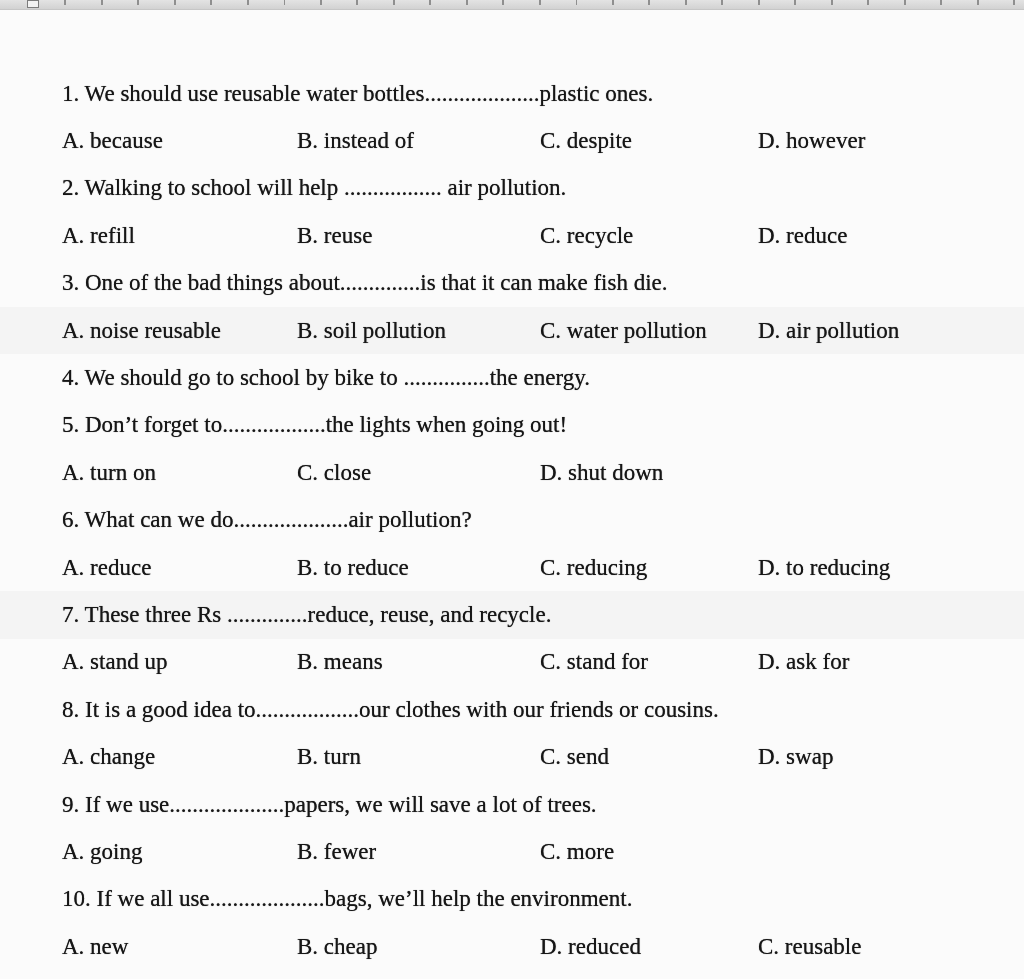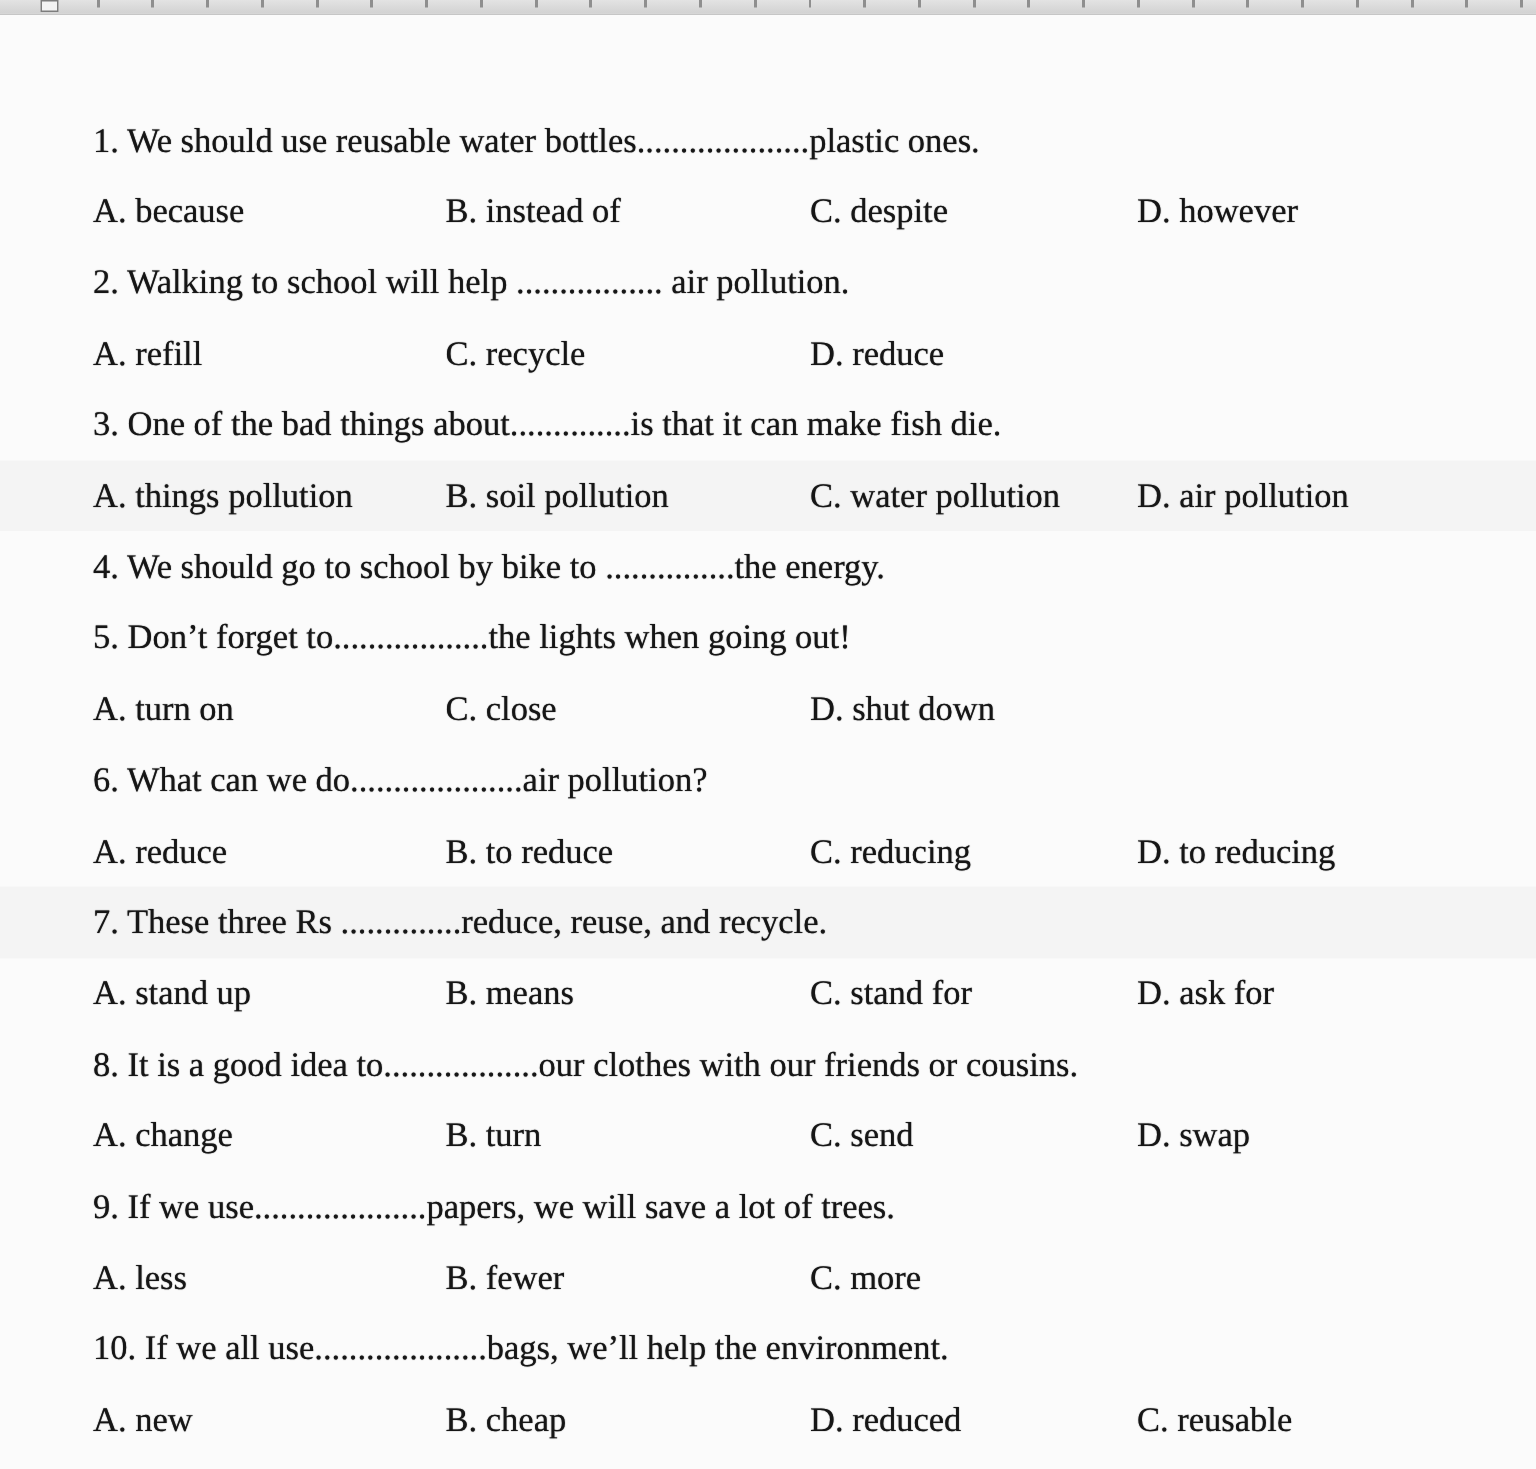--- a/index.html
+++ b/index.html
@@ -94,29 +94,30 @@
     <span class="opt">B. instead of</span>
     <span class="opt">C. despite</span>
     <span class="opt">D. however</span>
   </div>
 
   <div class="line">
     <span>2. Walking to school will help ................. air pollution.</span>
   </div>
   <div class="line opts">
     <span class="opt">A. refill</span>
+    <span class="opt">B. reuse</span>
     <span class="opt">C. recycle</span>
     <span class="opt">D. reduce</span>
   </div>
 
   <div class="line">
     <span>3. One of the bad things about..............is that it can make fish die.</span>
   </div>
   <div class="line opts banded">
-    <span class="opt">A. things pollution</span>
+    <span class="opt">A. noise reusable</span>
     <span class="opt">B. soil pollution</span>
     <span class="opt">C. water pollution</span>
     <span class="opt">D. air pollution</span>
   </div>
 
   <div class="line">
     <span>4. We should go to school by bike to ...............the energy.</span>
   </div>
 
   <div class="line">
@@ -155,21 +156,21 @@
     <span class="opt">A. change</span>
     <span class="opt">B. turn</span>
     <span class="opt">C. send</span>
     <span class="opt">D. swap</span>
   </div>
 
   <div class="line">
     <span>9. If we use....................papers, we will save a lot of trees.</span>
   </div>
   <div class="line opts">
-    <span class="opt">A. less</span>
+    <span class="opt">A. going</span>
     <span class="opt">B. fewer</span>
     <span class="opt">C. more</span>
   </div>
 
   <div class="line">
     <span>10. If we all use....................bags, we’ll help the environment.</span>
   </div>
   <div class="line opts">
     <span class="opt">A. new</span>
     <span class="opt">B. cheap</span>

